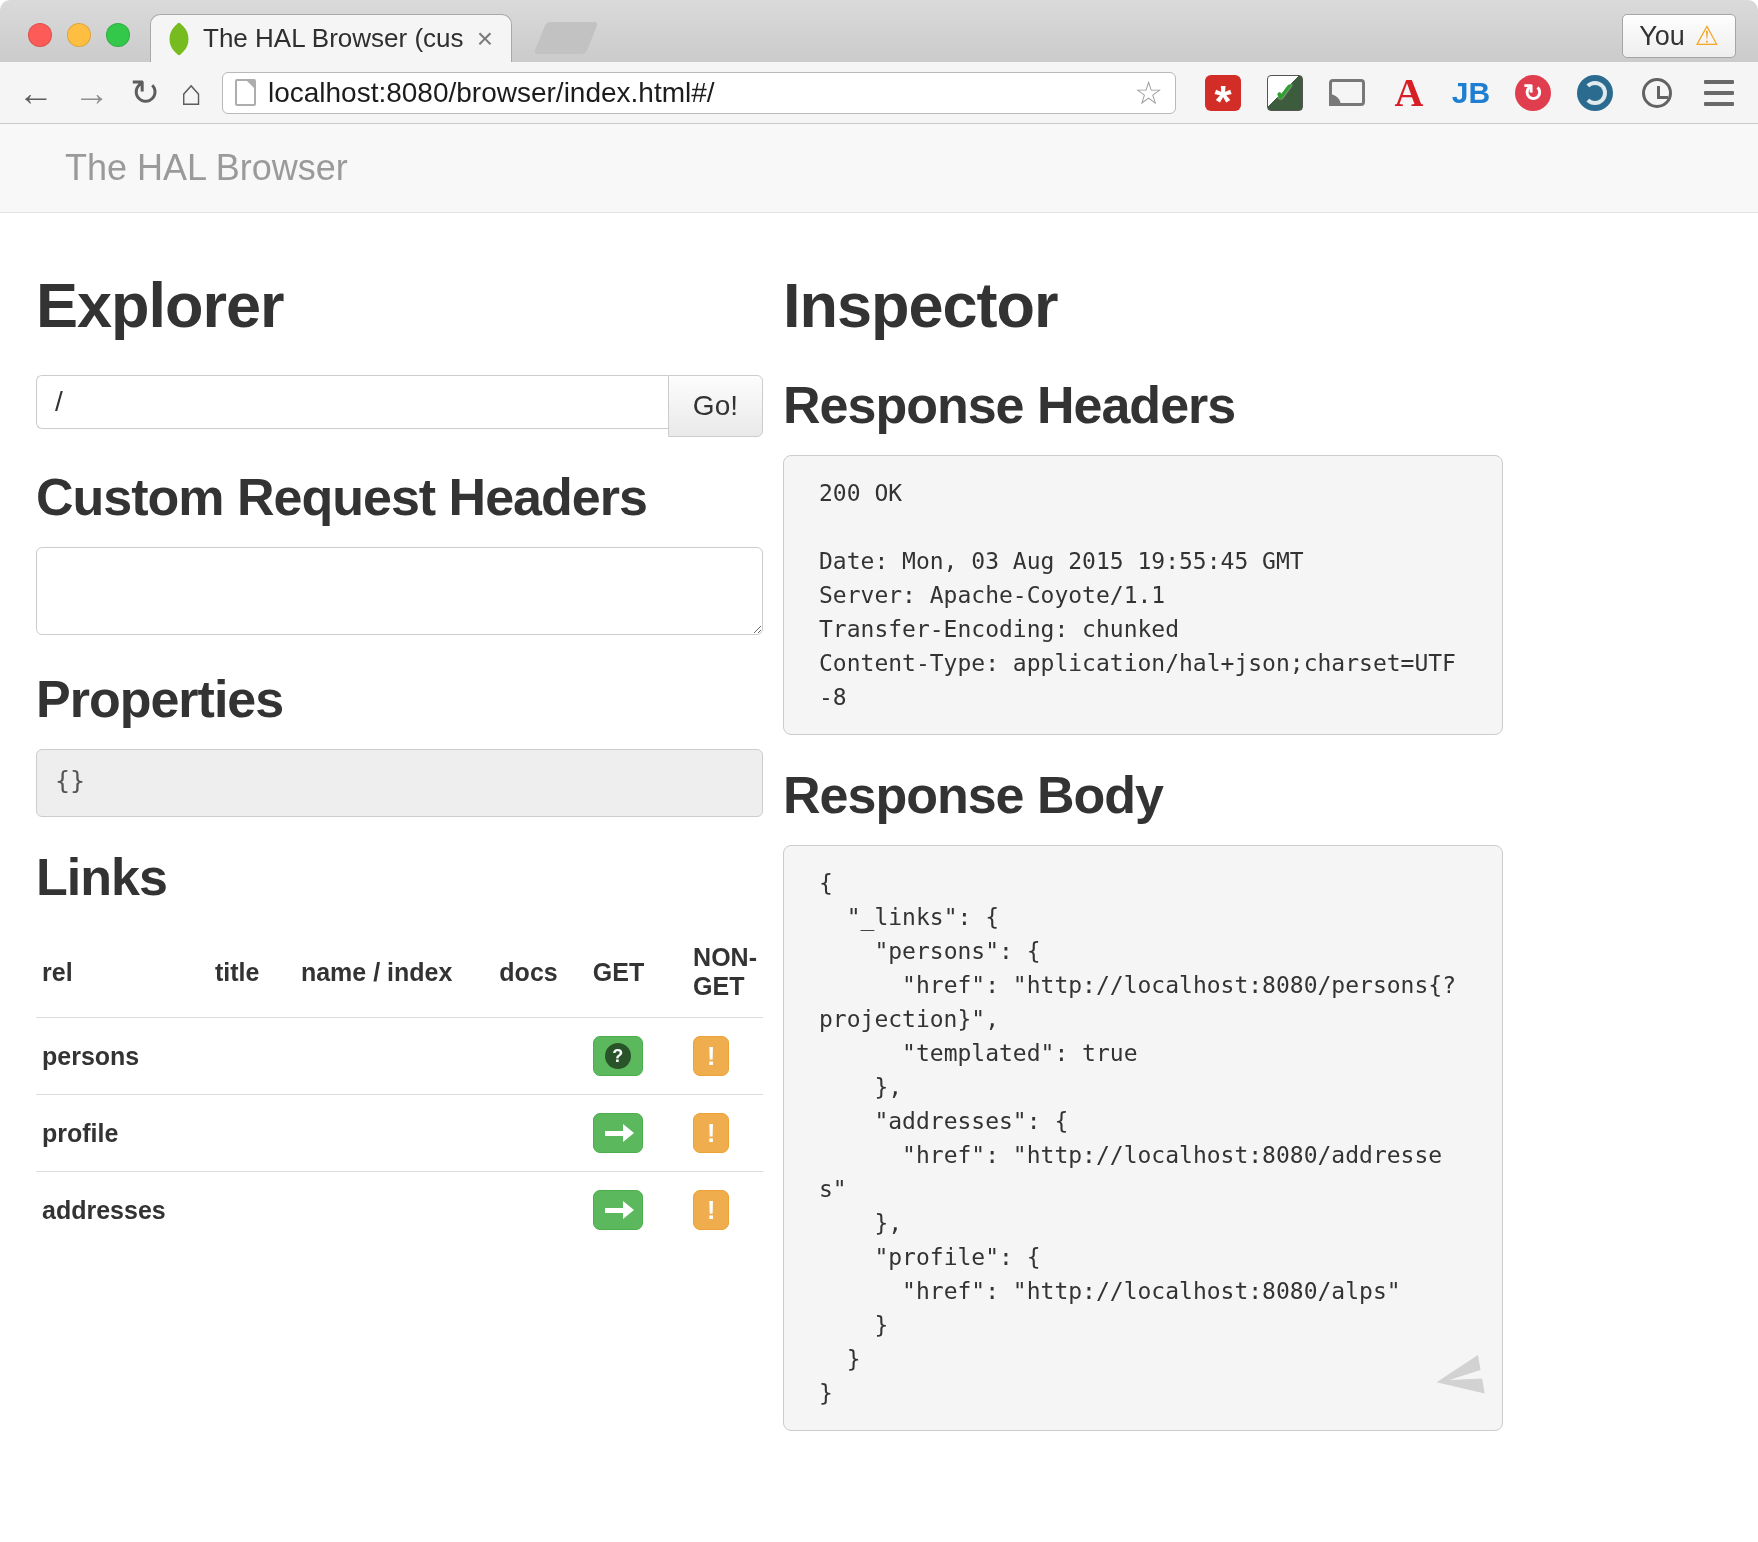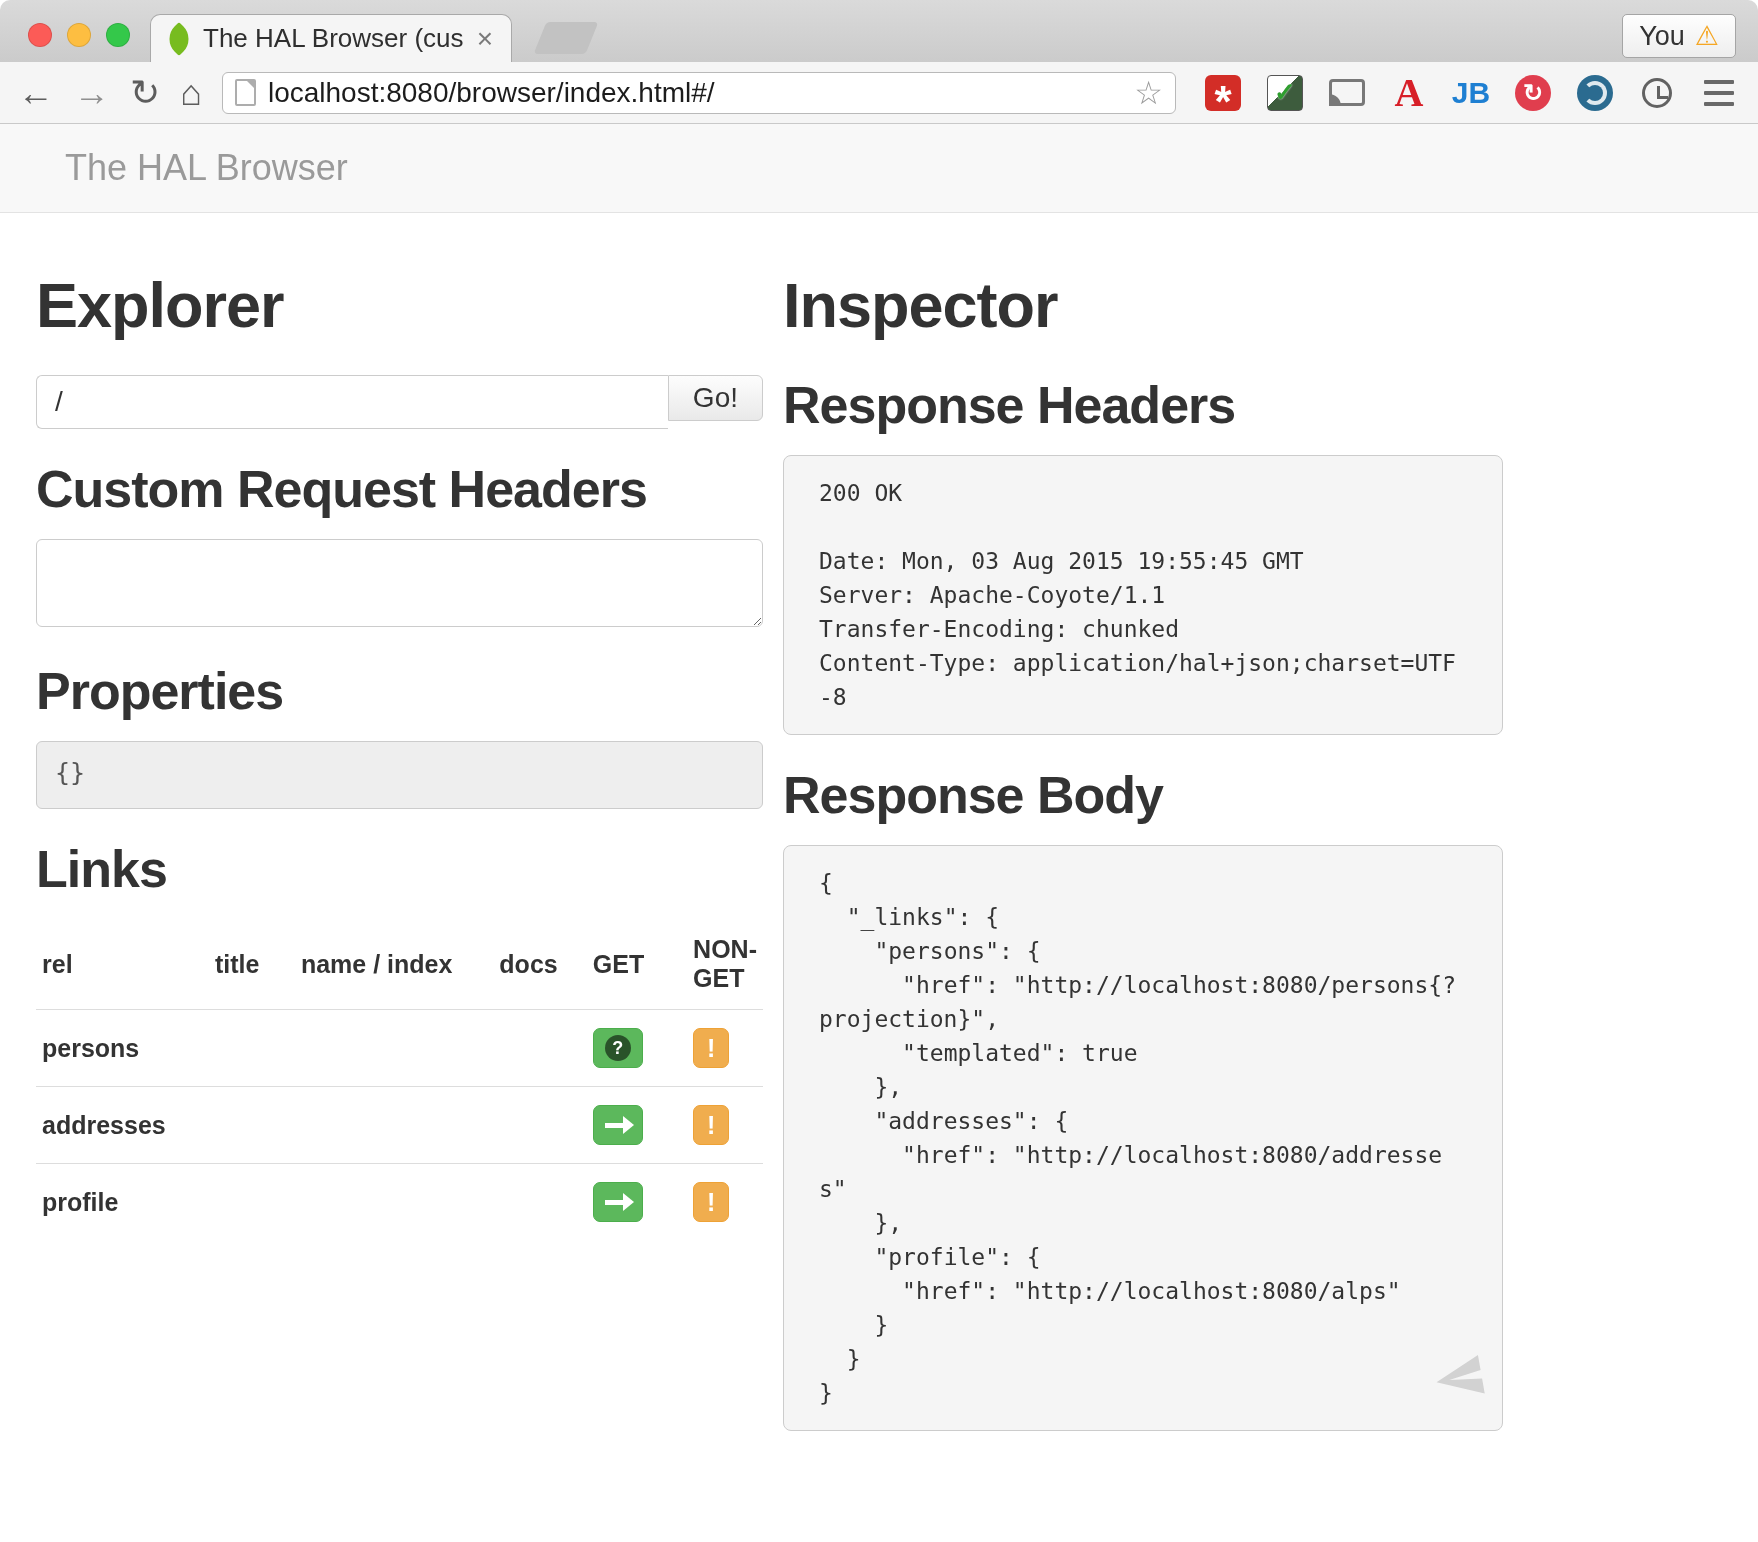--- a/index.html
+++ b/index.html
@@ -152,21 +152,21 @@
   .addr-input {
     flex:1; height:54px;
     border:1px solid #ccc; border-right:none;
     border-radius:6px 0 0 6px;
     padding:0 18px;
     font-size:28px; color:#333;
     font-family:"Liberation Sans", sans-serif;
     outline:none;
   }
   .go-btn {
-    height:46px; padding:0 24px;
+    height:62px; padding:0 24px;
     font-size:28px; color:#333;
     background:linear-gradient(#fdfdfd,#e9e9e9);
     border:1px solid #ccc;
     border-radius:0 6px 6px 0;
     cursor:pointer;
     font-family:"Liberation Sans", sans-serif;
   }
   .headers-textarea {
     width:100%; height:88px;
     border:1px solid #ccc; border-radius:6px;
@@ -348,33 +348,33 @@
             <td></td>
             <td></td>
           <td><button class="get-btn">
                 <span class="glyph-question-circle"></span>
               </button></td>
           <td><button class="nonget-btn">
                 <span class="glyph-exclamation"></span>
               </button></td>
         </tr>
         <tr>
-          <td><span class="rel-label">addresses</span></td>
+          <td><span class="rel-label">profile</span></td>
           <td></td>
             <td></td>
             <td></td>
           <td><button class="get-btn">
                 <span class="glyph-arrow-right"></span>
               </button></td>
           <td><button class="nonget-btn">
                 <span class="glyph-exclamation"></span>
               </button></td>
         </tr>
         <tr>
-          <td><span class="rel-label">profile</span></td>
+          <td><span class="rel-label">addresses</span></td>
           <td></td>
             <td></td>
             <td></td>
           <td><button class="get-btn">
                 <span class="glyph-arrow-right"></span>
               </button></td>
           <td><button class="nonget-btn">
                 <span class="glyph-exclamation"></span>
               </button></td>
         </tr>

